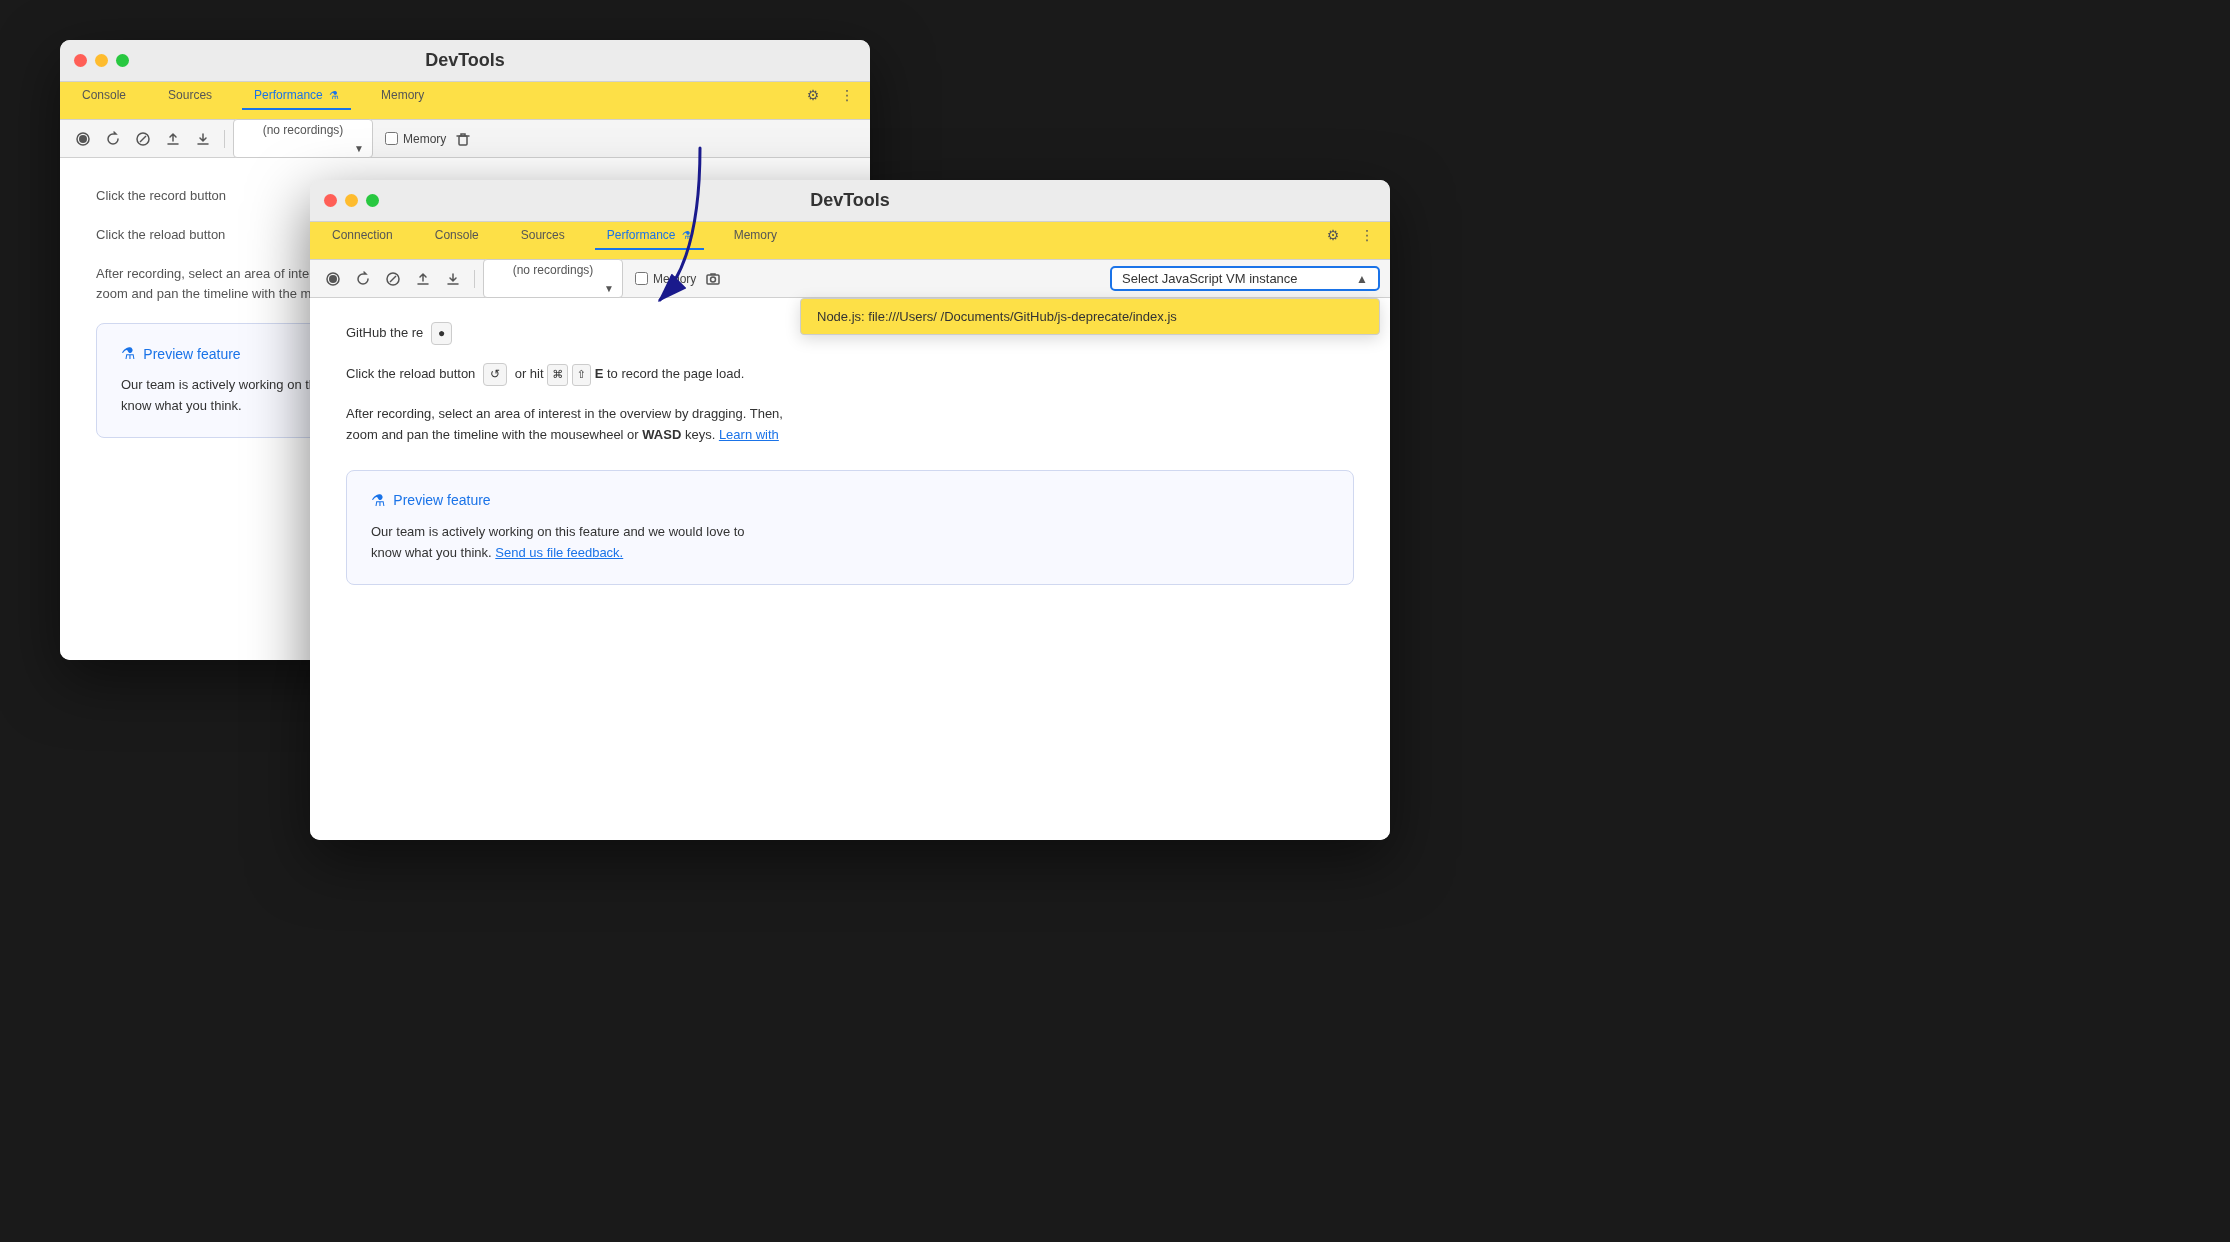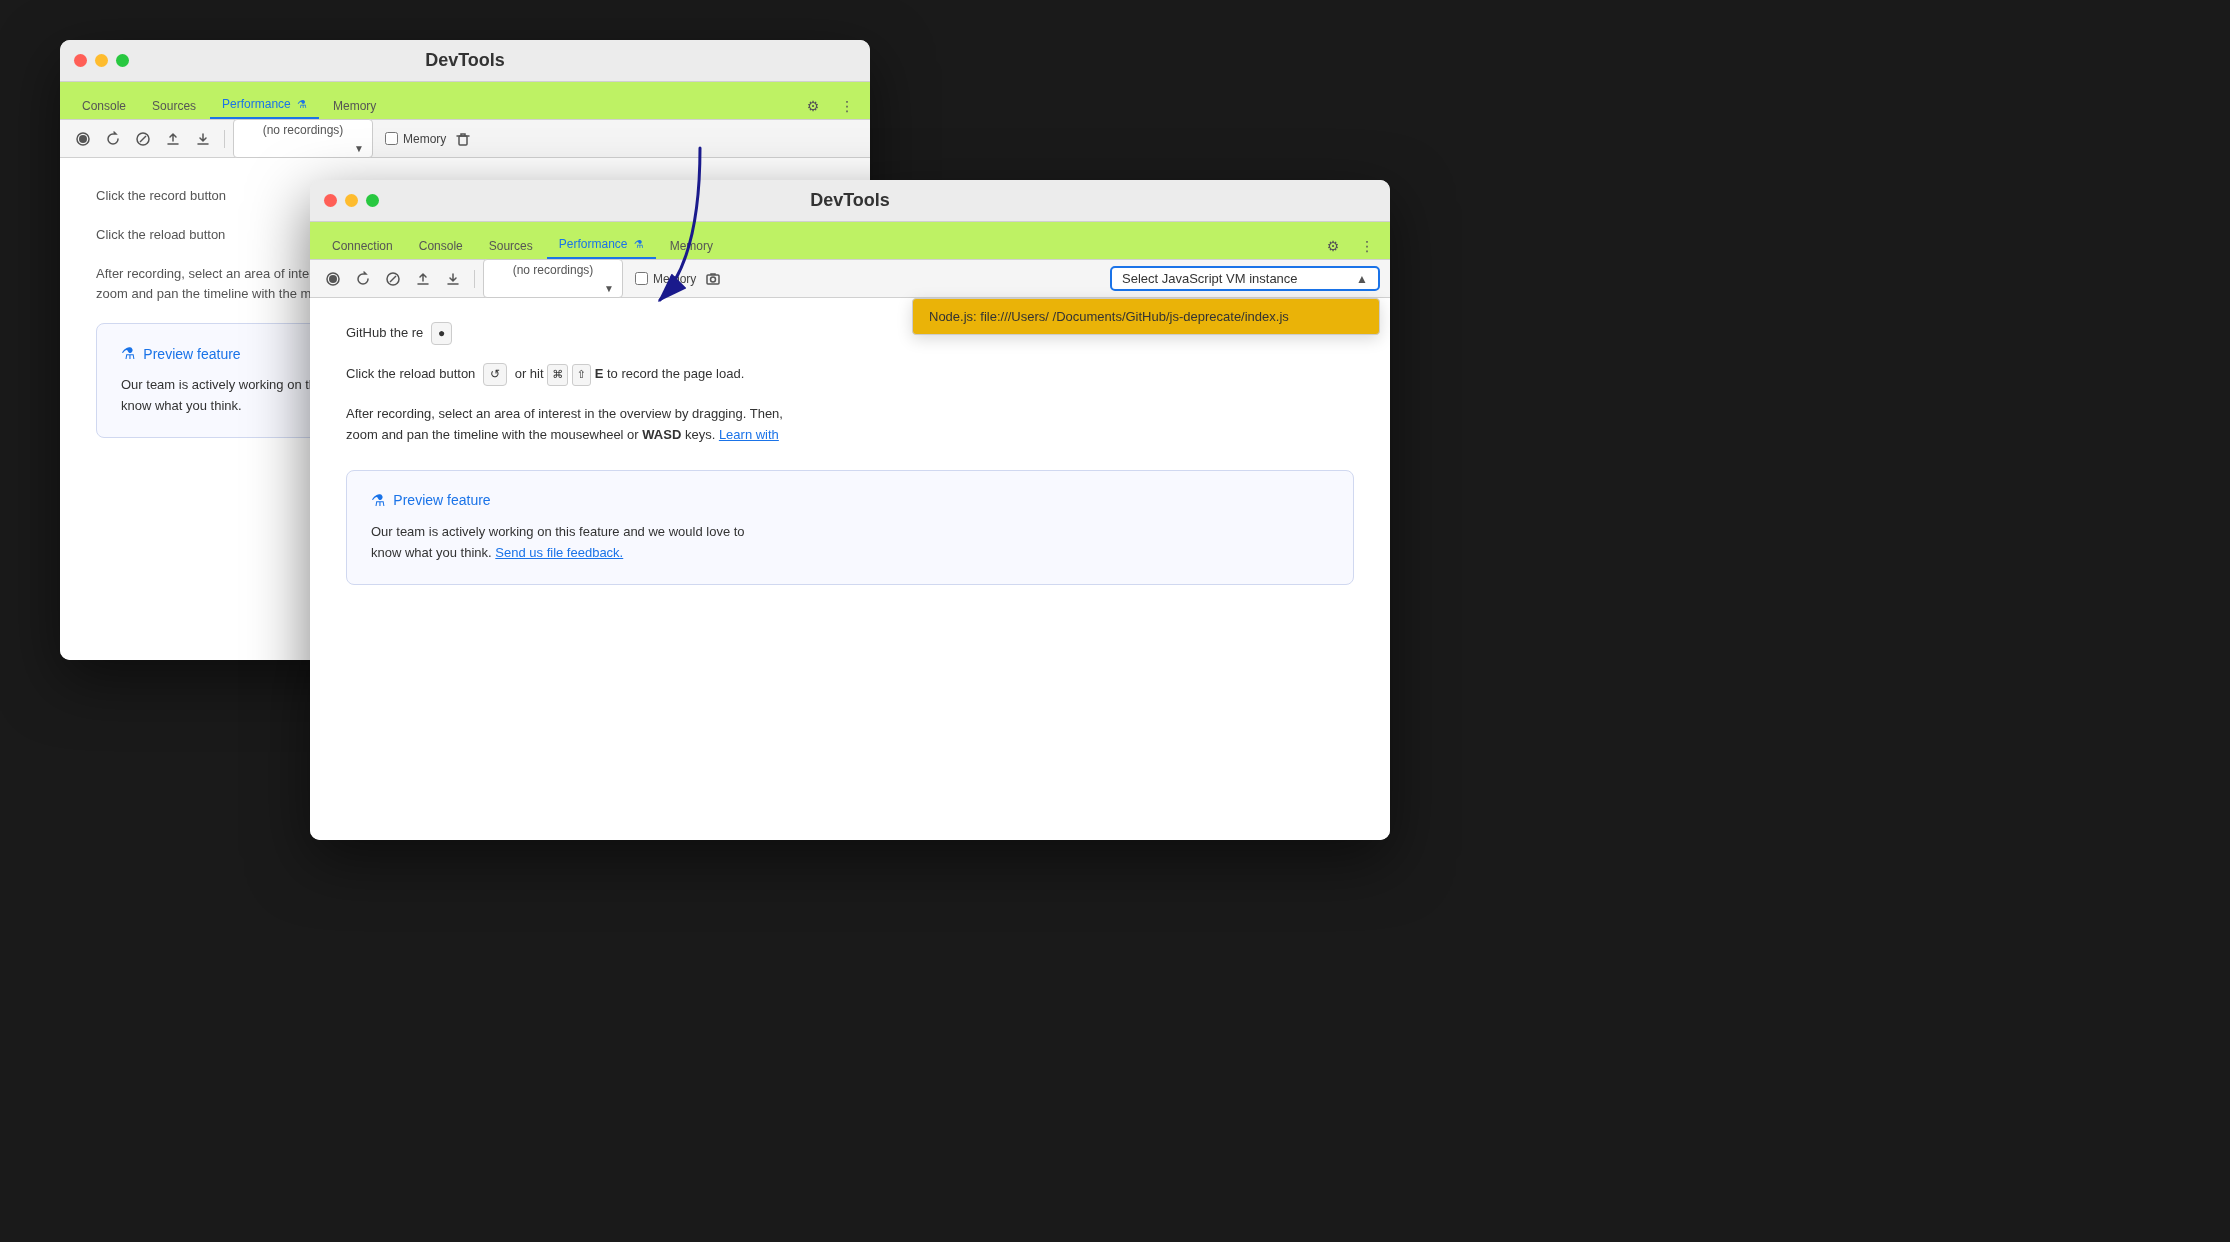--- a/index.html
+++ b/index.html
@@ -69,27 +69,27 @@
       width: 13px;
       height: 13px;
       border-radius: 50%;
     }
     .tl-red { background: #ff5f57; }
     .tl-yellow { background: #febc2e; }
     .tl-green { background: #28c840; }
 
     
     .tabs-bar {
-      background: #bef264;
+      background: #fde047;
       height: 38px;
       display: flex;
-      align-items: flex-end;
+      align-items: flex-start;
       padding: 0 10px;
       border-bottom: 1px solid #d0d0d0;
-      gap: 2px;
+      gap: 18px;
     }
 
     .tab-item {
       padding: 6px 12px;
       font-size: 12px;
       color: #555;
       cursor: pointer;
       border-radius: 4px;
       white-space: nowrap;
     }
@@ -250,26 +250,26 @@
     
     .arrow-svg {
       position: absolute;
       z-index: 10;
       pointer-events: none;
     }
 
     
     .vm-dropdown {
       position: absolute;
-      background: #eab308;
+      background: #fde047;
       border: 1px solid #ccc;
       border-radius: 4px;
       box-shadow: 0 4px 16px rgba(0,0,0,0.15);
       z-index: 20;
-      width: 468px;
+      width: 580px;
       top: 76px;
       right: 10px;
     }
 
     .vm-dropdown-item {
       padding: 10px 16px;
       font-size: 13px;
       color: #333;
       cursor: pointer;
       white-space: nowrap;

